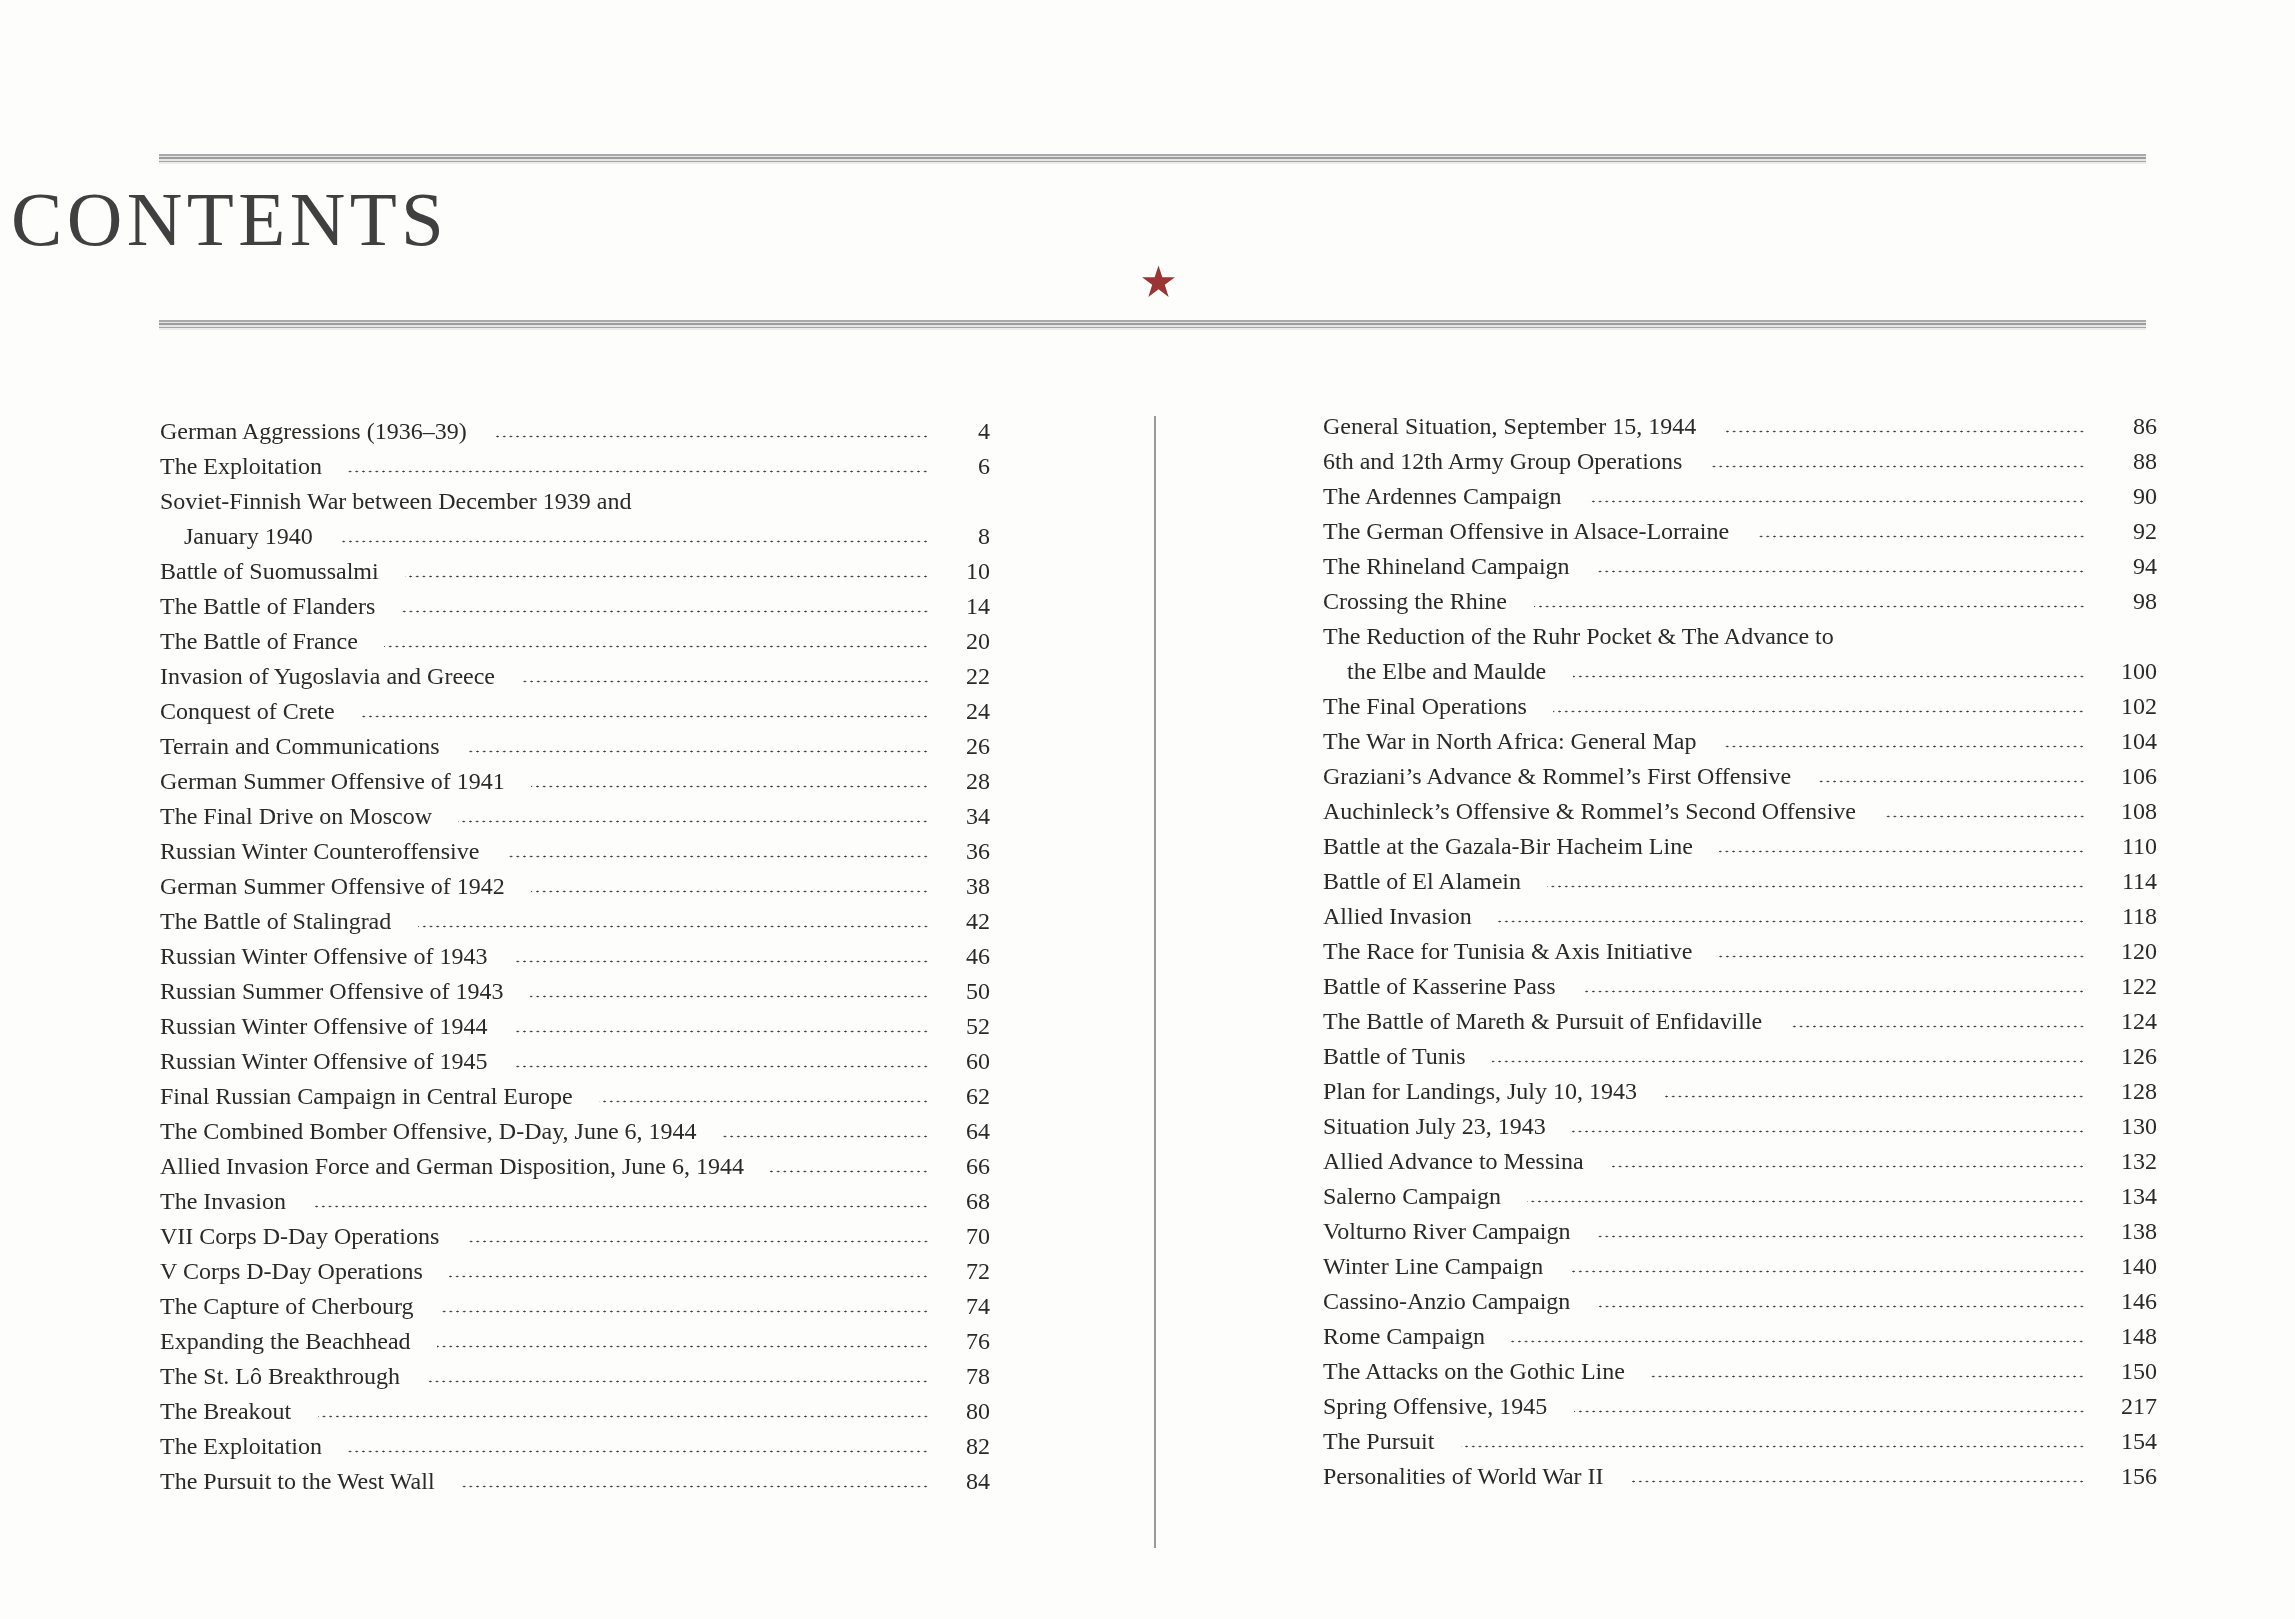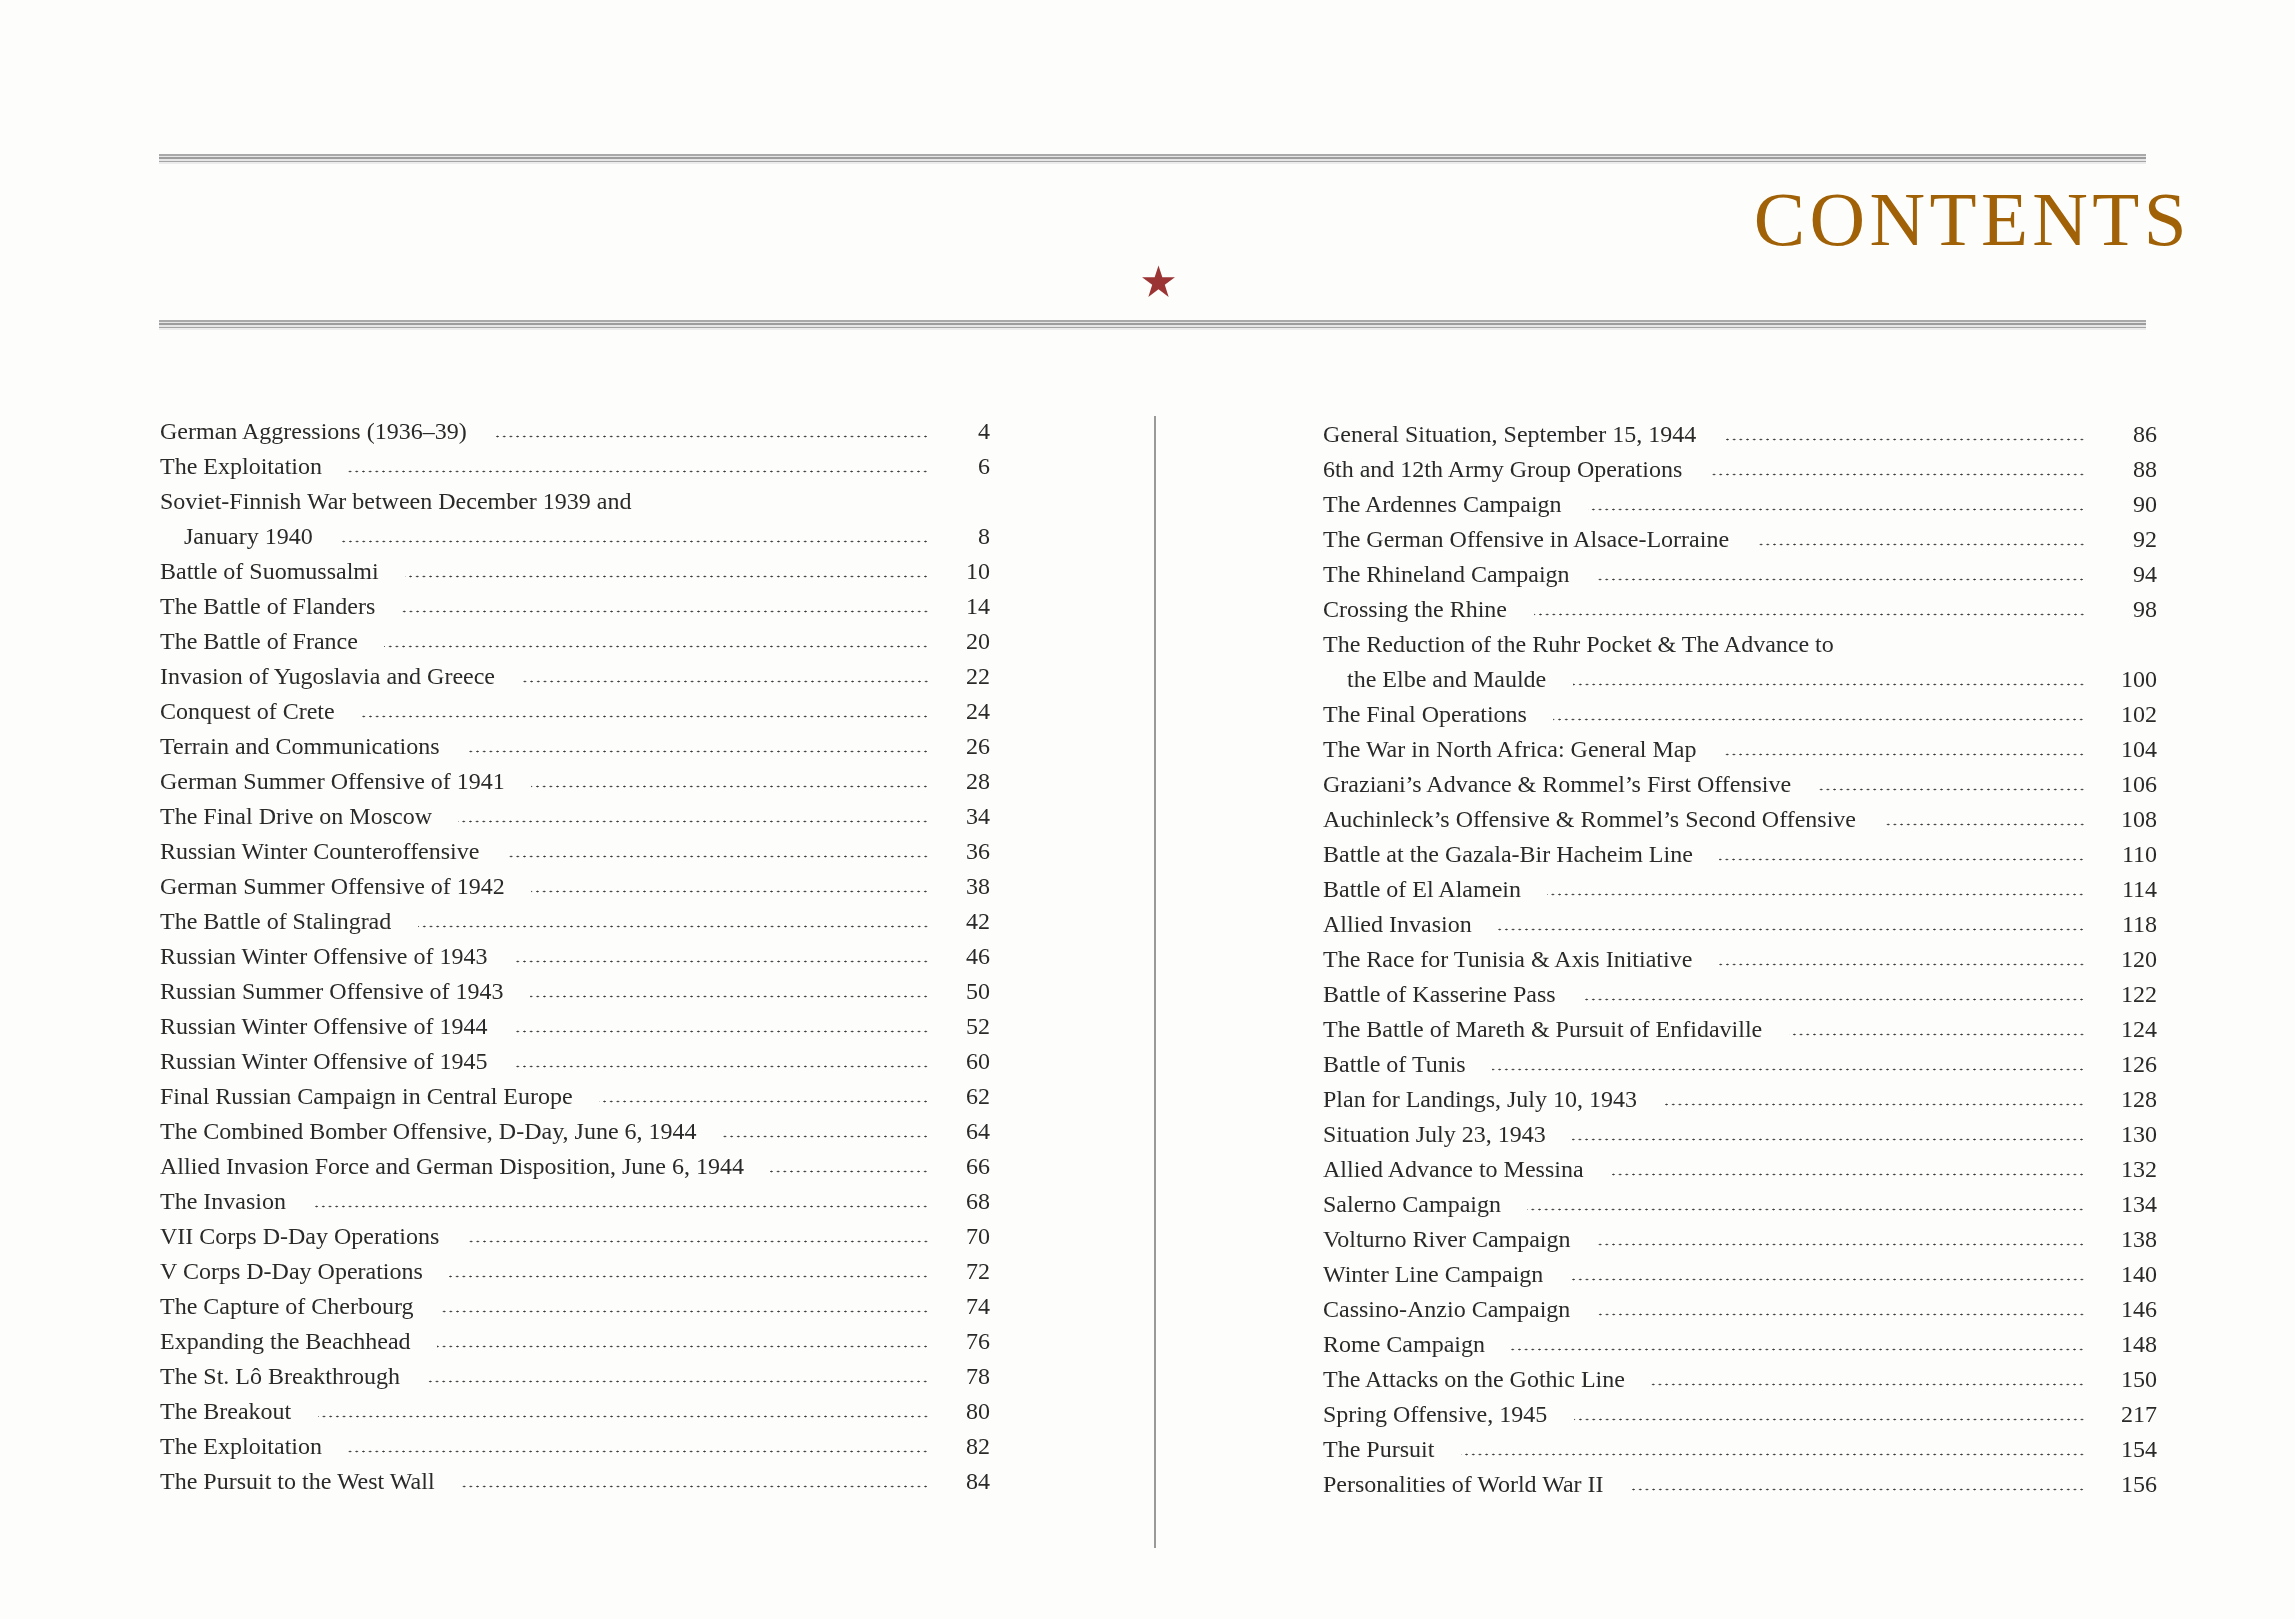--- a/index.html
+++ b/index.html
@@ -30,43 +30,43 @@
         #ececec 8.3px, #ececec 10px);
   }
   .rule.top { top: 154px; }
   .rule.bottom { top: 320px; }
 
   .title {
     position: absolute;
     top: 175px;
     left: 0;
     width: 2191px;
-    text-align: right;
+    text-align: left;
     font-size: 77px;
     letter-spacing: 4.4px;
     line-height: 88px;
-    color: #a16207;
+    color: #404040;
     font-family: "Liberation Serif", "DejaVu Serif", serif;
     padding-left: 11px;
     box-sizing: border-box;
   }
   .star {
     position: absolute;
     left: 1141px;
     top: 264px;
     width: 35px;
     height: 35px;
   }
 
   .col {
     position: absolute;
     top: 0;
   }
   .col.left { left: 160px; width: 830px; top: 411px; }
-  .col.right { left: 1323px; width: 834px; top: 406px; margin-top: 8px; }
+  .col.right { left: 1323px; width: 834px; top: 406px; }
 
   .divider {
     position: absolute;
     left: 1154px;
     top: 416px;
     width: 2.2px;
     height: 1132px;
     background: #9a9a9a;
   }
 

